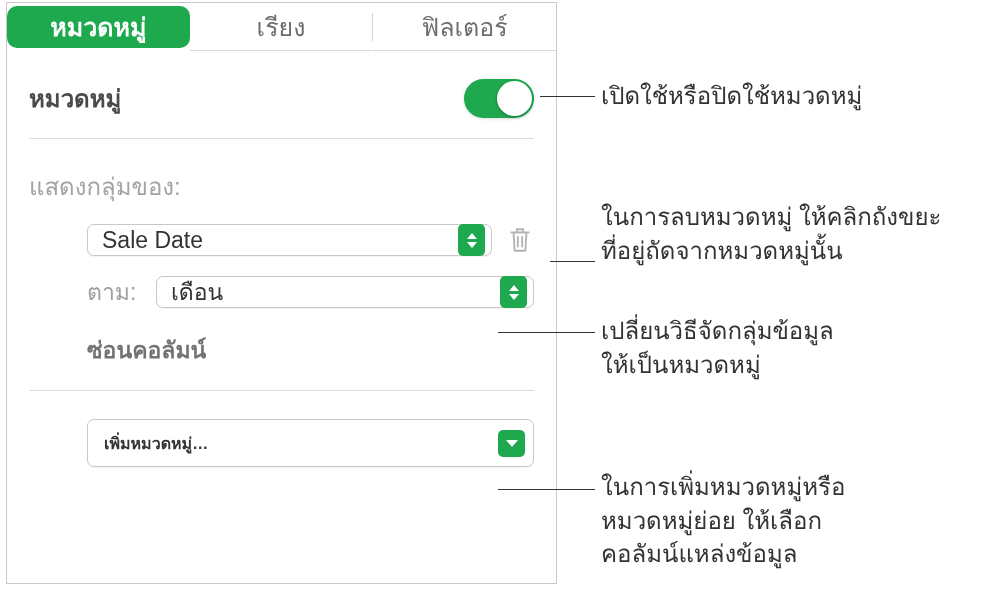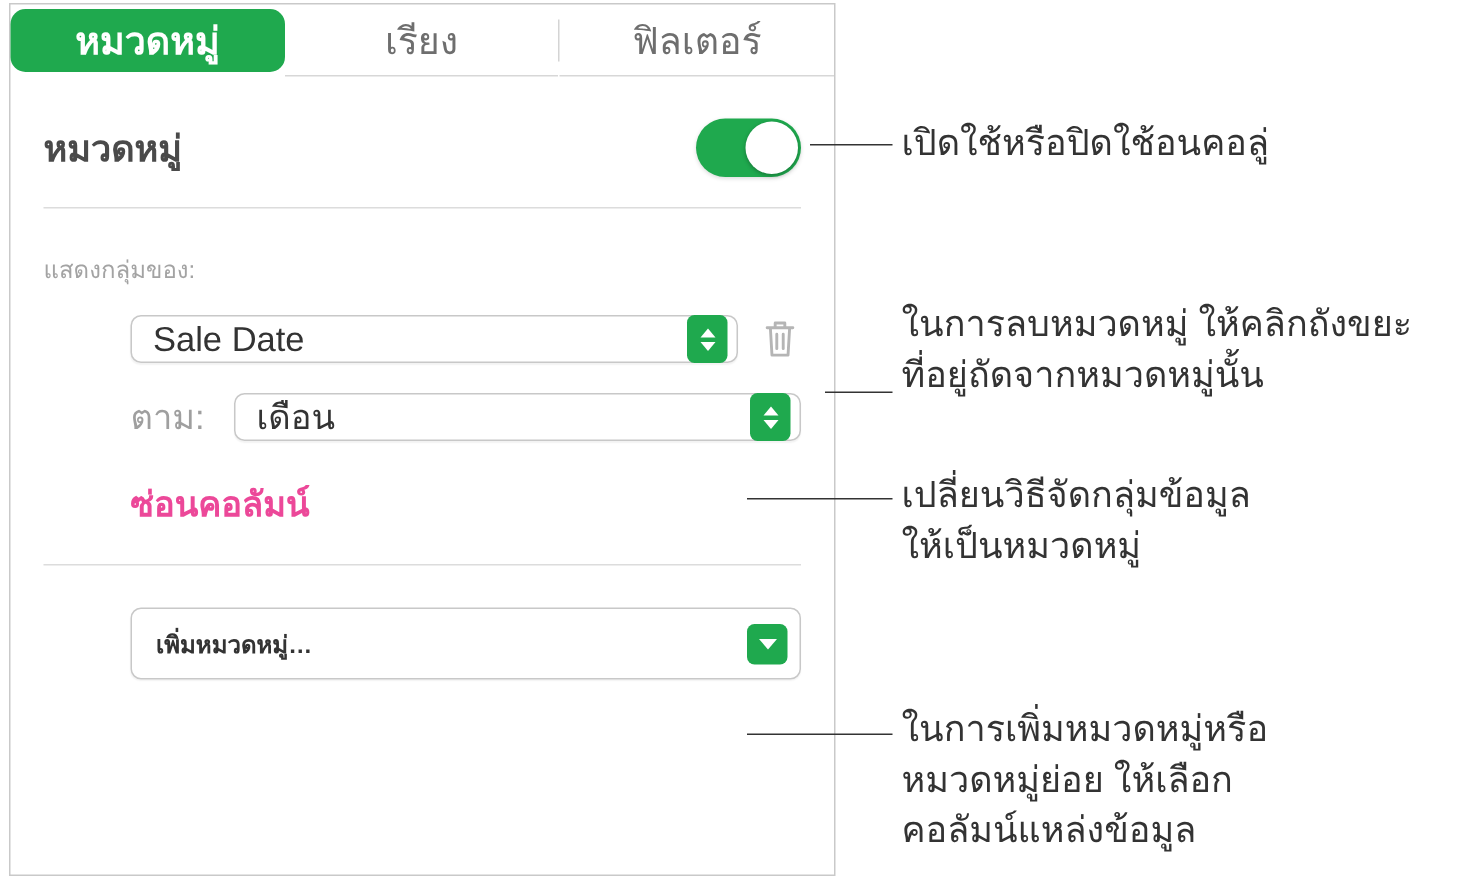--- a/index.html
+++ b/index.html
@@ -80,21 +80,21 @@
       right: 2px;
       top: 2px;
       width: 35px;
       height: 35px;
       border-radius: 50%;
       background: #fff;
       box-shadow: 0 1px 3px rgba(0,0,0,0.3);
     }
     .group-label {
       margin-top: 28px;
-      font-size: 16px;
+      font-size: 24px;
       color: #a3a3a3;
     }
     .field-row {
       display: flex;
       align-items: center;
       margin-top: 18px;
       gap: 14px;
     }
     .field-row.indent {
       padding-left: 58px;
@@ -160,21 +160,21 @@
     .by-label {
       font-size: 23px;
       color: #9f9f9f;
       width: 55px;
     }
     .hide-col {
       margin-top: 22px;
       padding-left: 58px;
       font-size: 23px;
       font-weight: 600;
-      color: #ec4899;
+      color: #737373;
     }
     .divider {
       border-top: 1px solid #dcdcdc;
       margin-top: 22px;
     }
     .add-cat {
       margin: 28px 22px 0 80px;
       height: 48px;
       border: 1px solid #c8c8c8;
       border-radius: 7px;
@@ -265,21 +265,21 @@
   <div class="add-cat">
     <span class="add-cat-text">เพิ่มหมวดหมู่…</span>
     <div class="single-chevron">
       <div class="down"></div>
     </div>
   </div>
 </div>
 
 <div class="leader" style="left:540px; top:96px; width:55px;"></div>
 <div class="ann" style="left:601px; top:79px;">
-  <span>เปิดใช้หรือปิดใช้อนคอลู่</span>
+  <span>เปิดใช้หรือปิดใช้หมวดหมู่</span>
 </div>
 
 <div class="leader" style="left:550px; top:261px; width:45px;"></div>
 <div class="ann" style="left:601px; top:200px;">
   <div>ในการลบหมวดหมู่ ให้คลิกถังขยะ</div>
   <div>ที่อยู่ถัดจากหมวดหมู่นั้น</div>
 </div>
 
 <div class="leader" style="left:498px; top:332px; width:97px;"></div>
 <div class="ann" style="left:601px; top:314px;">

